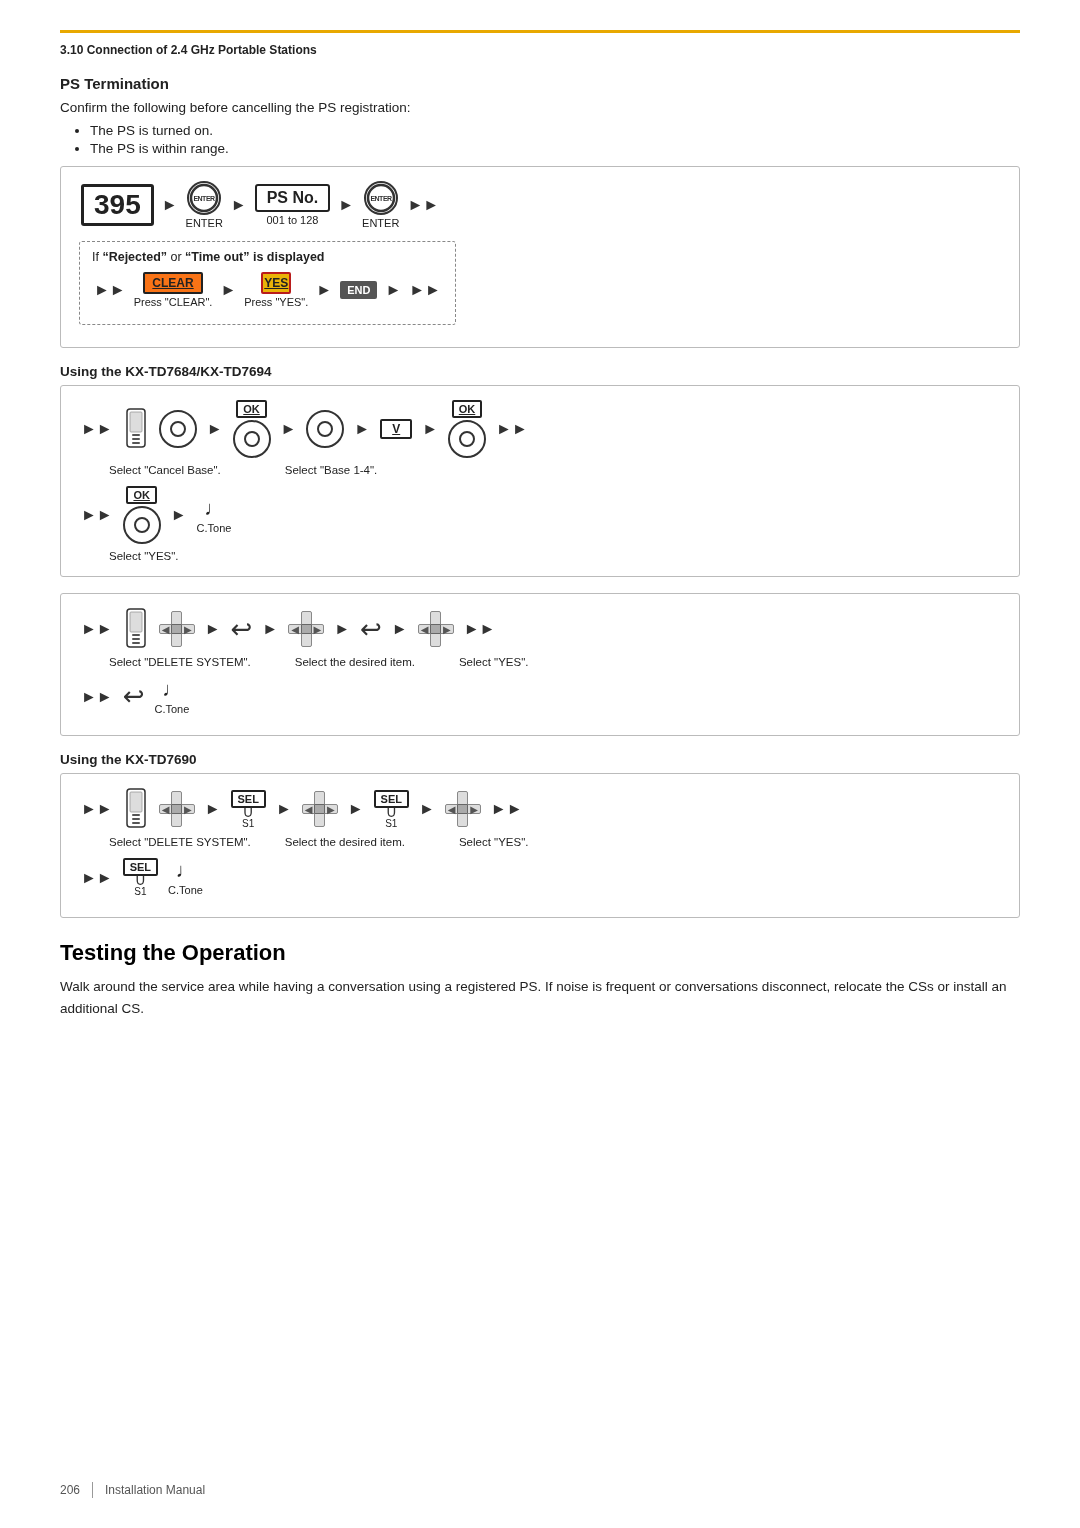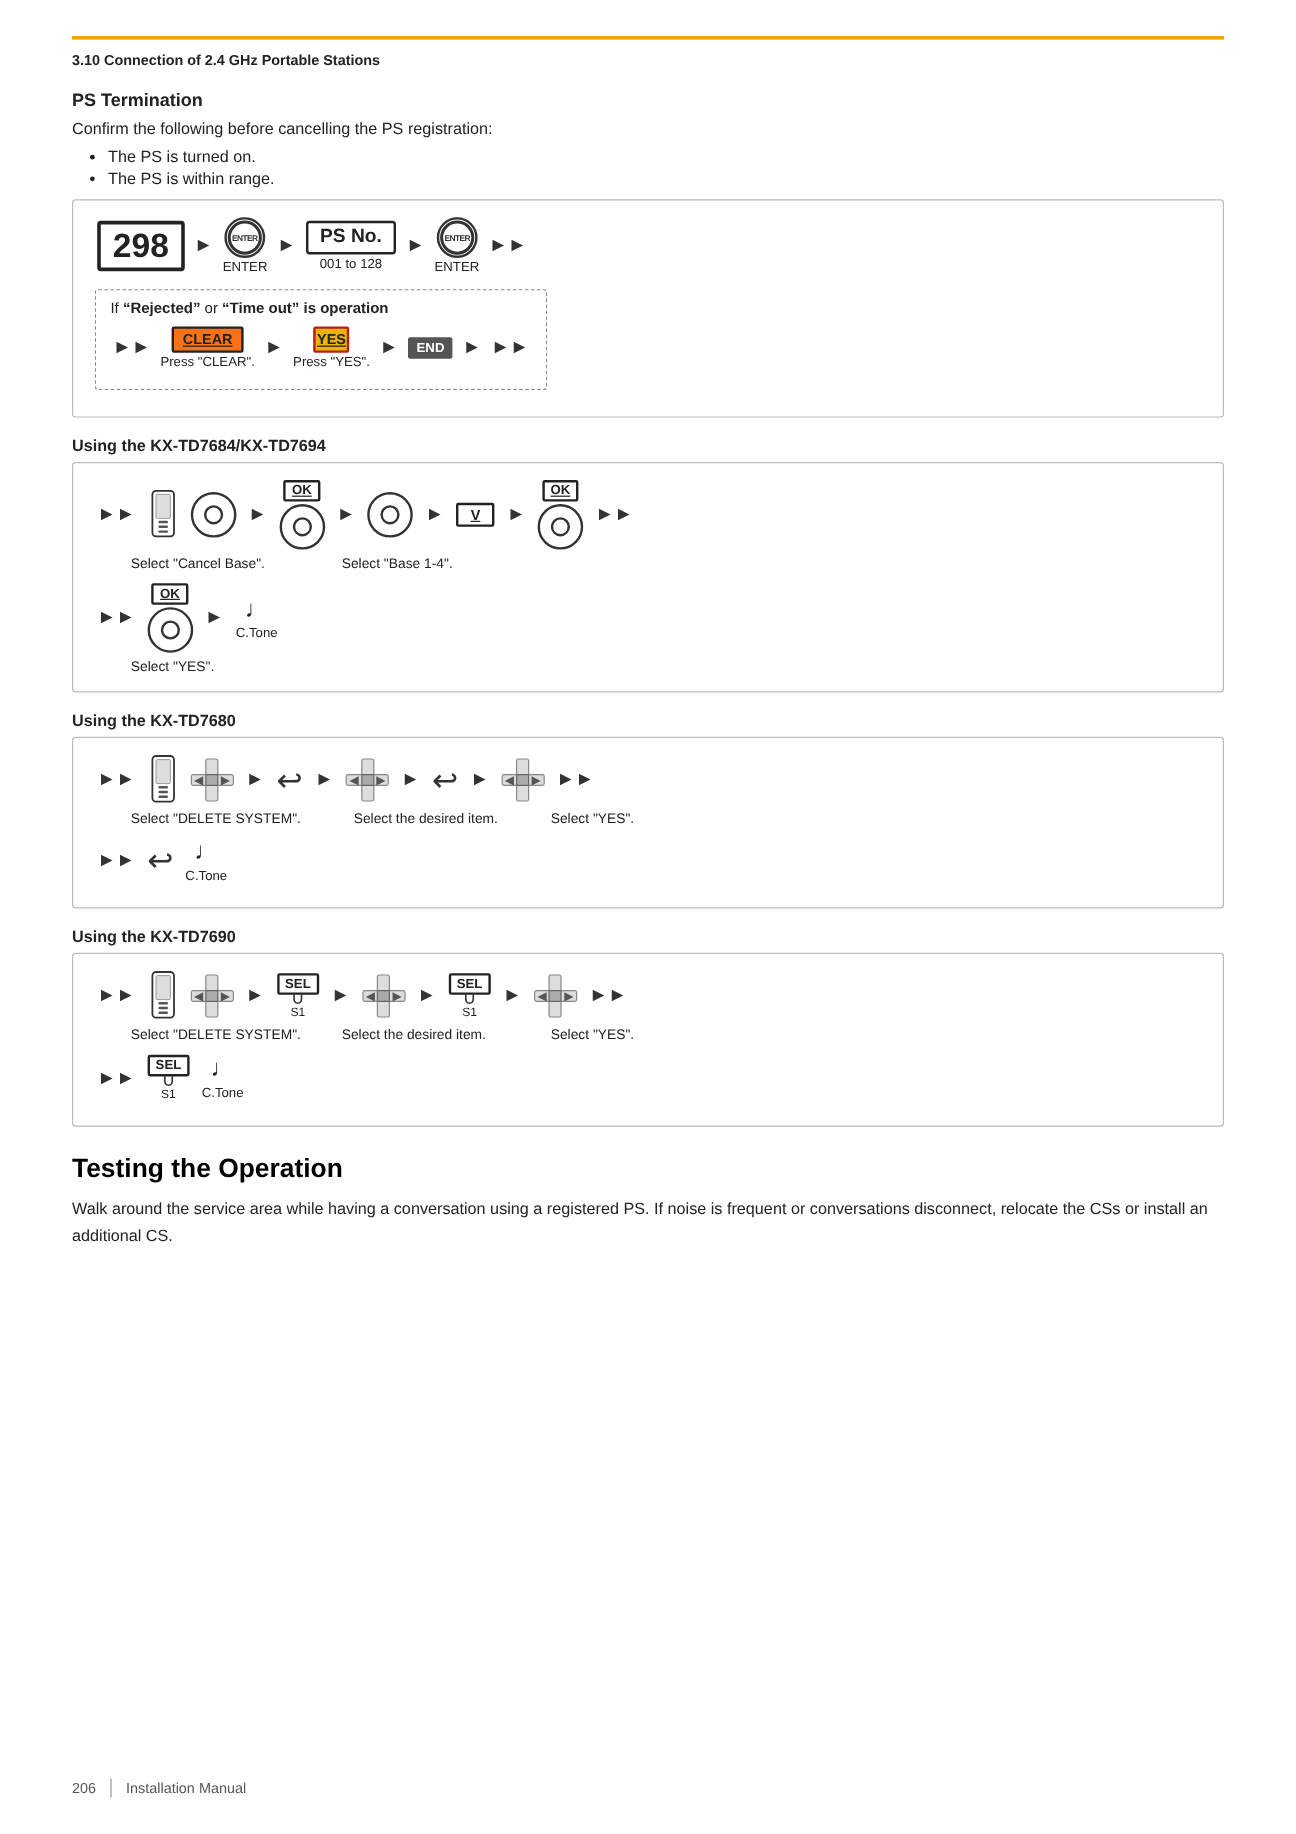--- a/index.html
+++ b/index.html
@@ -342,21 +342,21 @@
     <div class="section-body">Confirm the following before cancelling the PS registration:</div>
     <ul class="bullet-list">
       <li>The PS is turned on.</li>
       <li>The PS is within range.</li>
     </ul>
 
     <div class="diagram-box">
       
       <div class="diagram-row">
         <div class="step-block">
-          <span class="key-691">298</span>
+          <span class="key-691">395</span>
         </div>
         <span class="arrow-right">►</span>
         <div class="step-block">
           <div class="circle-btn-enter">
             <svg width="30" height="30" viewBox="0 0 30 30">
               <circle cx="15" cy="15" r="13" fill="none" stroke="#333" stroke-width="2.5"></circle>
               <text x="15" y="18" text-anchor="middle" font-size="7" font-weight="bold" fill="#333">ENTER</text>
             </svg>
           </div>
           <span class="step-label">ENTER</span>
@@ -374,21 +374,21 @@
               <text x="15" y="18" text-anchor="middle" font-size="7" font-weight="bold" fill="#333">ENTER</text>
             </svg>
           </div>
           <span class="step-label">ENTER</span>
         </div>
         <span class="double-arrow">►►</span>
       </div>
 
       
       <div style="border:1.5px dashed #888;padding:8px 12px;margin:4px 0 8px 0;display:inline-block;font-size:12.5px;border-radius:3px;">
-        <span>If <b>“Rejected”</b> or <b>“Time out” is operation</b></span>
+        <span>If <b>“Rejected”</b> or <b>“Time out” is displayed</b></span>
         <div class="diagram-row" style="margin-top:8px;">
           <span class="double-arrow">►►</span>
           <div class="step-block">
             <span class="key-small">CLEAR</span>
             <span class="step-label">Press "CLEAR".</span>
           </div>
           <span class="arrow-right">►</span>
           <div class="step-block">
             <span class="key-yes">YES</span>
             <span class="step-label">Press "YES".</span>
@@ -474,21 +474,20 @@
           <span class="ctone">♩</span>
           <span class="step-label">C.Tone</span>
         </div>
       </div>
 
       <div style="font-size:11.5px;padding-left:30px;">
         <span>Select "YES".</span>
       </div>
     </div>
 
-    <div class="subsection-title-bold" style="font-weight:bold;font-size:13.5px;margin-bottom:6px;margin-top:10px;">Using the KX-TD7680</div>
     <div class="diagram-box">
 
       <div class="diagram-row-spaced">
         <span class="double-arrow">►►</span>
         <div class="step-block">
           <svg width="26" height="42" viewBox="0 0 26 42">
             <rect x="4" y="1" width="18" height="38" rx="3" fill="none" stroke="#333" stroke-width="1.5"></rect>
             <rect x="7" y="4" width="12" height="20" rx="1" fill="#ddd" stroke="#999" stroke-width="0.8"></rect>
             <rect x="9" y="26" width="8" height="2" rx="1" fill="#555"></rect>
             <rect x="9" y="30" width="8" height="2" rx="1" fill="#555"></rect>

